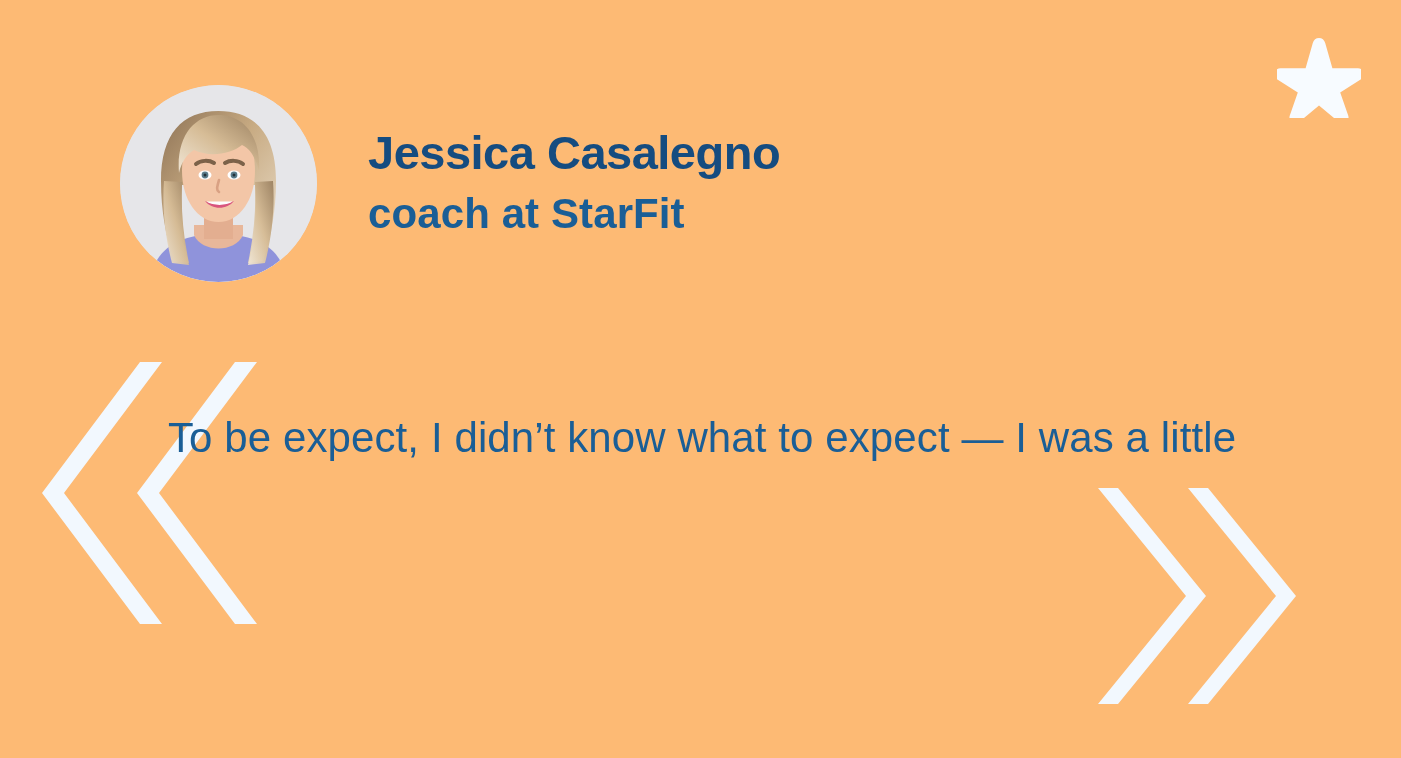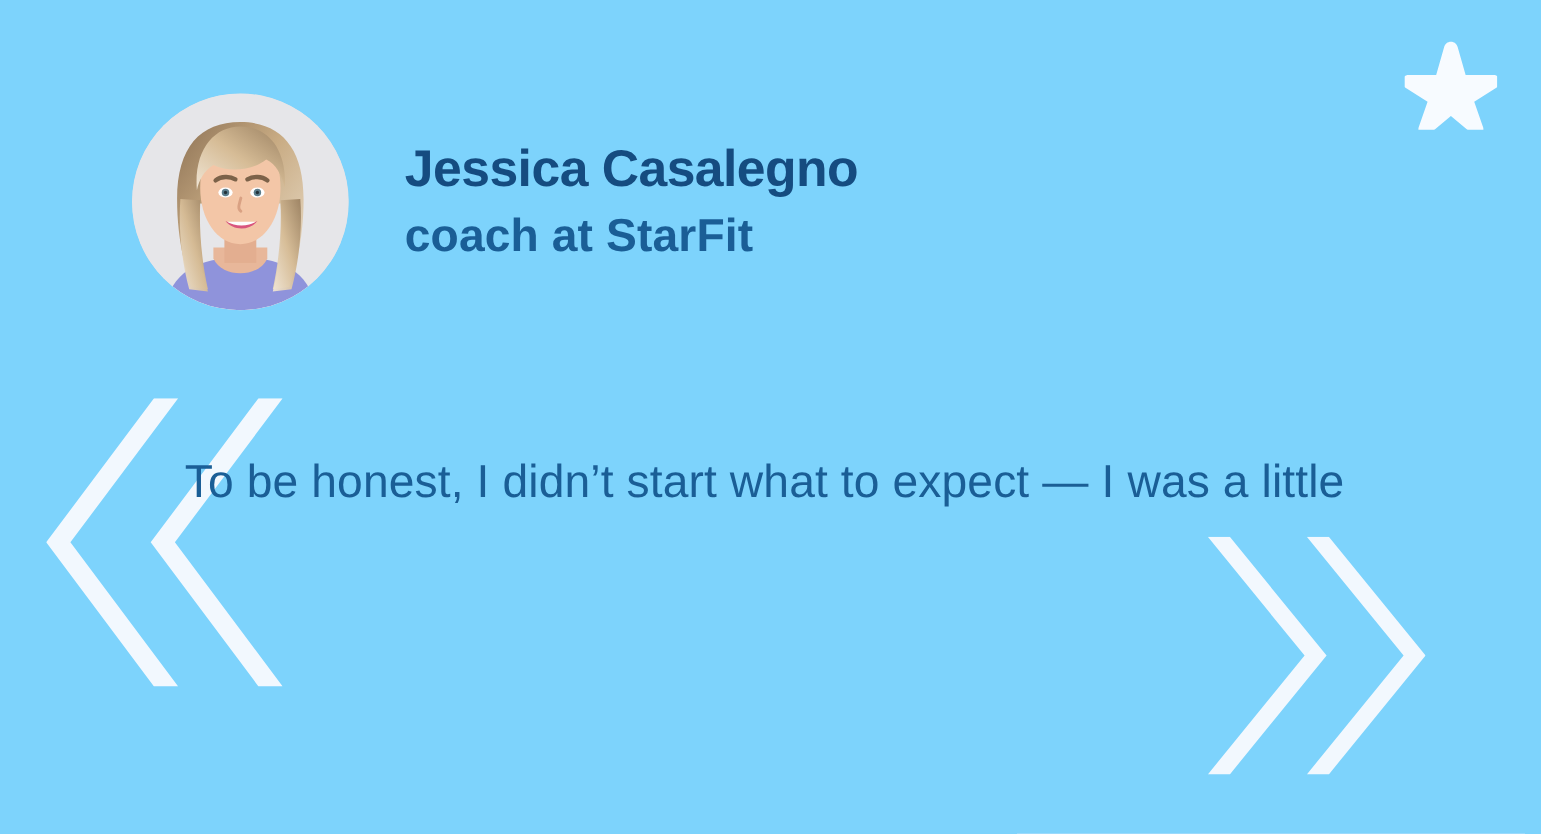--- a/index.html
+++ b/index.html
@@ -12,21 +12,21 @@
     height: 758px;
     overflow: hidden;
     font-family: "Liberation Sans", sans-serif;
     background: #dceafb;
   }
 
   .card {
     position: relative;
     width: 1401px;
     height: 758px;
-    background: #7dd3fc;
+    background: #fdba74;
     overflow: hidden;
   }
 
   
   .decor-layer {
     position: absolute;
     inset: 0;
     pointer-events: none;
     z-index: 1;
   }
@@ -232,17 +232,17 @@
         </svg>
       </div>
 
       <div class="person-text">
         <div class="person-name">Jessica Casalegno</div>
         <div class="person-role">coach at StarFit</div>
       </div>
     </div>
 
     <blockquote class="quote">
-      <span class="quote-line">To be honest, I didn’t start what to expect — I was a little</span>
+      <span class="quote-line">To be expect, I didn’t know what to expect — I was a little</span>
     </blockquote>
 
   </div>
 </div>
 
 </body></html>

